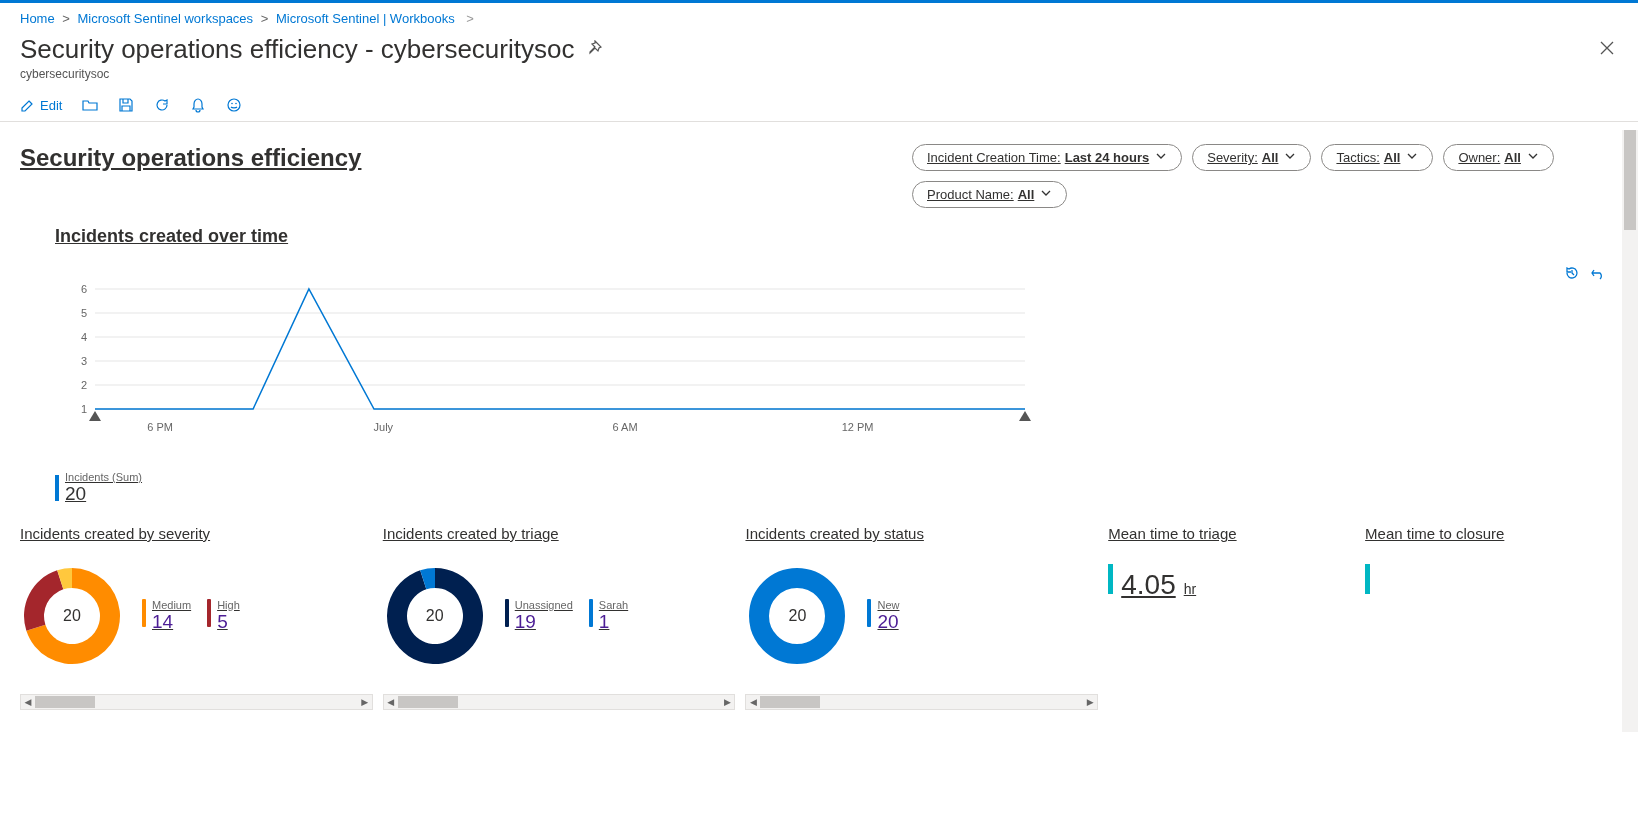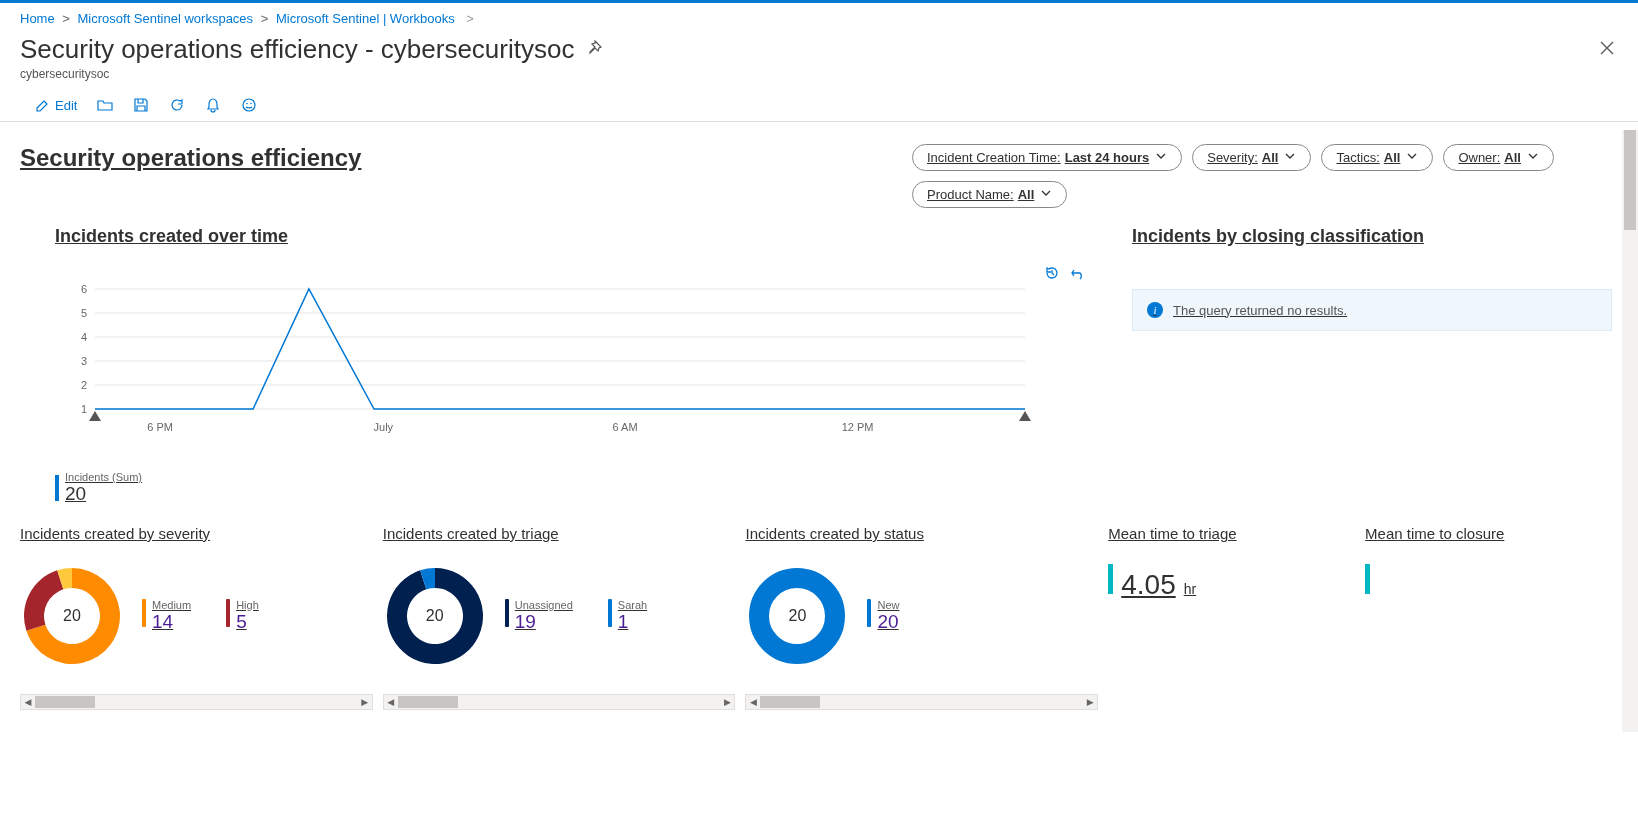--- a/index.html
+++ b/index.html
@@ -7,21 +7,21 @@
 .page { width: 1638px; height: 732px; position: relative; border-top: 3px solid #0078d4; }
 .breadcrumb { padding: 8px 20px 4px; font-size: 13px; color: #0078d4; }
 .breadcrumb a { color: #0078d4; text-decoration: none; }
 .breadcrumb .sep { color: #666; margin: 0 4px; }
 .breadcrumb .chev { color: #999; margin-left: 8px; }
 .header { padding: 4px 20px 2px; display: flex; align-items: center; justify-content: space-between; }
 .header h1 { font-size: 26px; font-weight: 400; display: inline-flex; align-items: center; gap: 12px; }
 .pin-icon { font-size: 16px; color: #555; cursor: pointer; }
 .close-icon { font-size: 18px; color: #555; cursor: pointer; padding: 4px; }
 .subhead { padding: 0 20px 8px; font-size: 12px; color: #555; }
-.toolbar { padding: 8px 35px; border-bottom: 1px solid #e1dfdd; display: flex; gap: 20px; align-items: center; }
+.toolbar { padding: 8px 20px; border-bottom: 1px solid #e1dfdd; display: flex; gap: 20px; align-items: center; }
 .tool { color: #0078d4; display: inline-flex; align-items: center; gap: 4px; font-size: 13px; cursor: pointer; }
 .tool svg, .tool .gl { width: 16px; height: 16px; }
 .scrollwrap { position: absolute; top: 127px; bottom: 0; left: 0; right: 0; overflow: auto; text-decoration: underline; }
 .content { padding: 14px 26px 10px 20px; }
 .row1 { display: flex; align-items: flex-start; justify-content: space-between; margin-bottom: 18px; }
 .section-title { font-size: 24px; font-weight: 700; }
 .filters { display: flex; flex-wrap: wrap; gap: 10px; max-width: 700px; }
 .pill { border: 1px solid #8a8886; border-radius: 16px; padding: 5px 14px; font-size: 13px; display: inline-flex; align-items: center; gap: 4px; cursor: pointer; background: #fff; }
 .pill .val { font-weight: 600; }
 .pill .chev2 { margin-left: 2px; }
@@ -36,21 +36,21 @@
 .legend-txt { font-size: 11px; color: #666; }
 .legend-val { font-size: 19px; font-weight: 400; color: #333; }
 .info-banner { background: #eff6fc; border: 1px solid #deecf9; padding: 12px 14px; display: flex; align-items: center; gap: 10px; font-size: 13px; color: #555; }
 .info-banner .icn { width: 16px; height: 16px; border-radius: 50%; background: #0078d4; color: #fff; display: inline-flex; align-items: center; justify-content: center; font-size: 11px; font-style: italic; font-family: Georgia, serif; }
 .row3 { display: flex; gap: 10px; }
 .card { flex: 1; min-width: 0; }
 .card .sub-title2 { font-size: 15px; font-weight: 400; color: #323130; margin-bottom: 22px; }
 .donut-row { display: flex; align-items: center; gap: 18px; }
 .donut-wrap { position: relative; width: 104px; height: 104px; }
 .donut-center { position: absolute; inset: 0; display: flex; align-items: center; justify-content: center; font-size: 16px; }
-.mini-legend { display: flex; gap: 35px; }
+.mini-legend { display: flex; gap: 16px; }
 .mini-item { display: flex; align-items: flex-start; gap: 6px; }
 .mini-mark { width: 4px; height: 28px; border-radius: 1px; }
 .mini-lbl { font-size: 11px; color: #666; }
 .mini-val { font-size: 19px; color: #4c1d95; }
 .stat-row { display: flex; align-items: baseline; gap: 8px; margin-top: 18px; }
 .stat-mark { width: 5px; height: 30px; background: #00b7c3; }
 .stat-val { font-size: 28px; font-weight: 400; }
 .stat-unit { font-size: 14px; }
 .hscroll { height: 16px; background: #f3f2f1; margin-top: 26px; position: relative; border: 1px solid #e1dfdd; }
 .hscroll .thumb { position: absolute; left: 14px; width: 60px; top: 1px; bottom: 1px; background: #c8c6c4; }
@@ -205,28 +205,20 @@
               </svg>
           </div>
           <div class="legend-bar">
             <div class="legend-mark"></div>
             <div>
               <div class="legend-txt">Incidents (Sum)</div>
               <div class="legend-val">20</div>
             </div>
           </div>
         </div>
-        <div class="col-right">
-          <div class="sub-title">Incidents by closing classification</div>
-          <div style="height:30px"></div>
-          <div class="info-banner">
-            <span class="icn">i</span>
-            <span>The query returned no results.</span>
-          </div>
-        </div>
       </div>
 
       <div class="row3" id="row3">
         <div class="card">
           <div class="sub-title2">Incidents created by severity</div>
           <div class="donut-row">
             <div class="donut-wrap"><svg id="donut-sev" width="104" height="104" viewBox="0 0 104 104">
                   <path d="M52 4 A48 48 0 1 1 6.349287217832639 66.8328157299975 L25.370417543735705 60.652475842498546 A28 28 0 1 0 52 24 Z" fill="#ff8c00"></path>
                   <path d="M6.349287217832639 66.8328157299975 A48 48 0 0 1 37.167184270002515 6.349287217832632 L43.34752415750147 25.3704175437357 A28 28 0 0 0 25.370417543735705 60.652475842498546 Z" fill="#a4262c"></path>
                   <path d="M37.167184270002515 6.349287217832632 A48 48 0 0 1 51.99999999999999 4 L51.99999999999999 24 A28 28 0 0 0 43.34752415750147 25.3704175437357 Z" fill="#ffc83d"></path>

